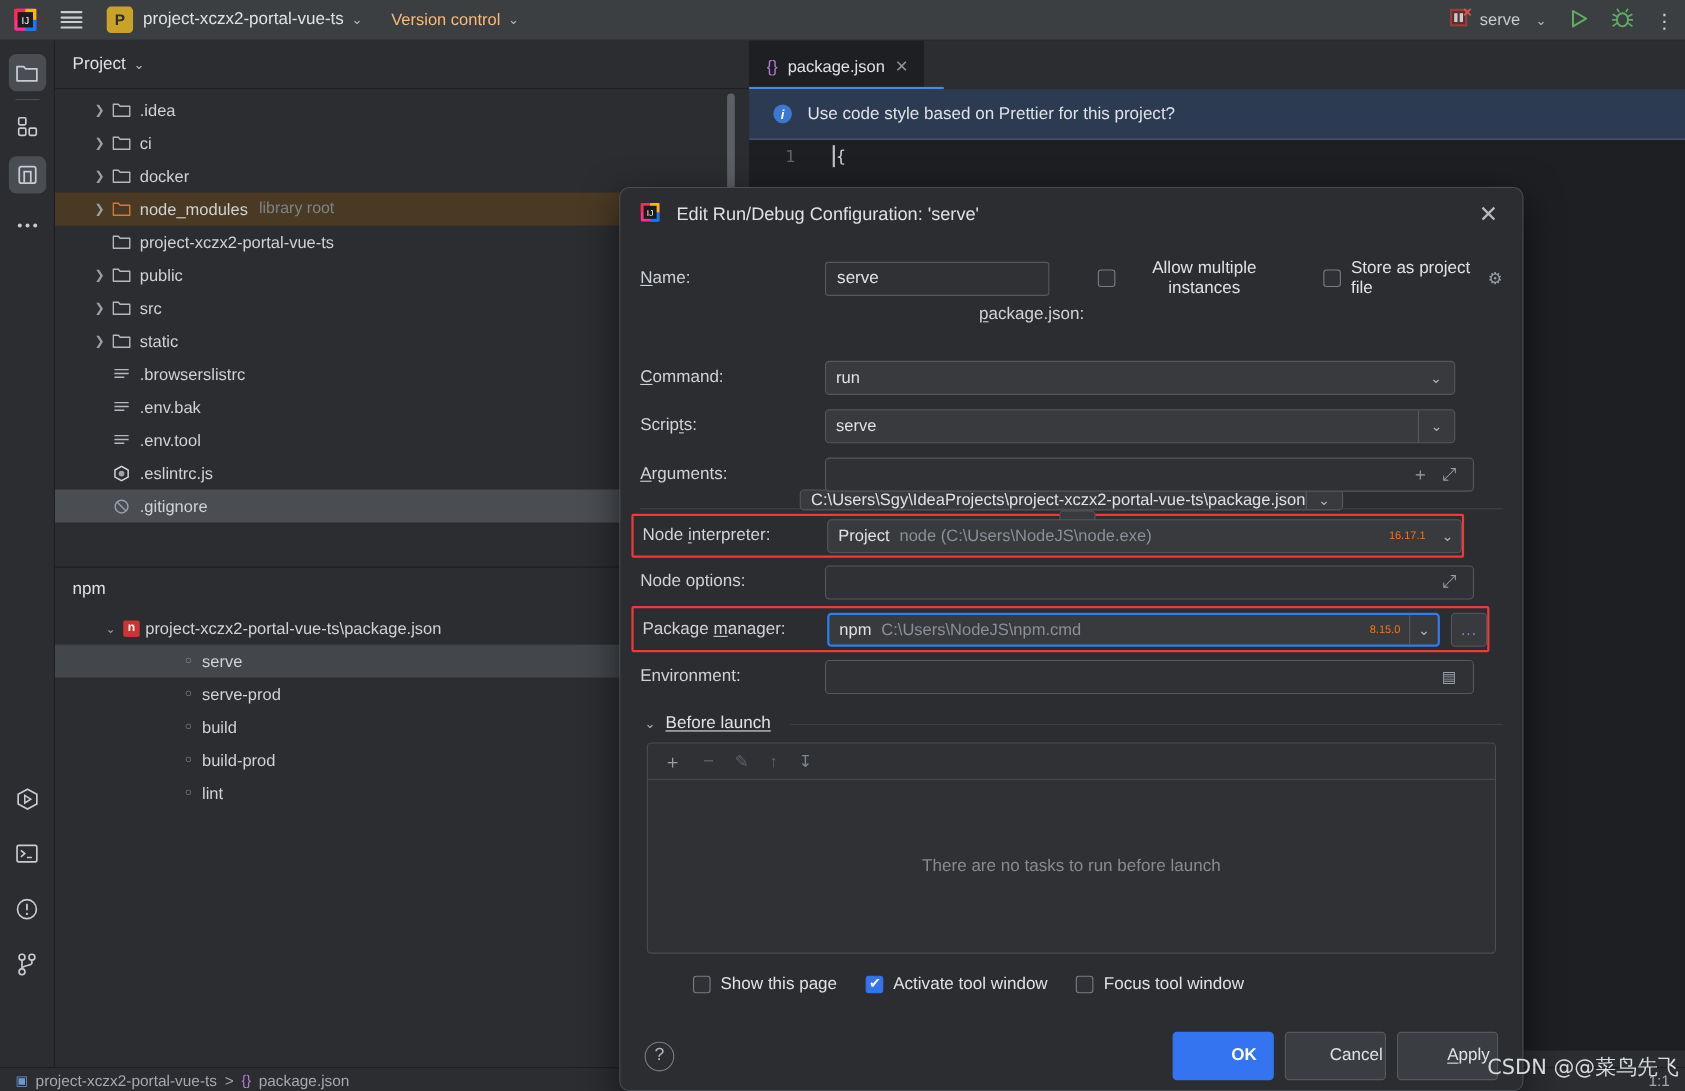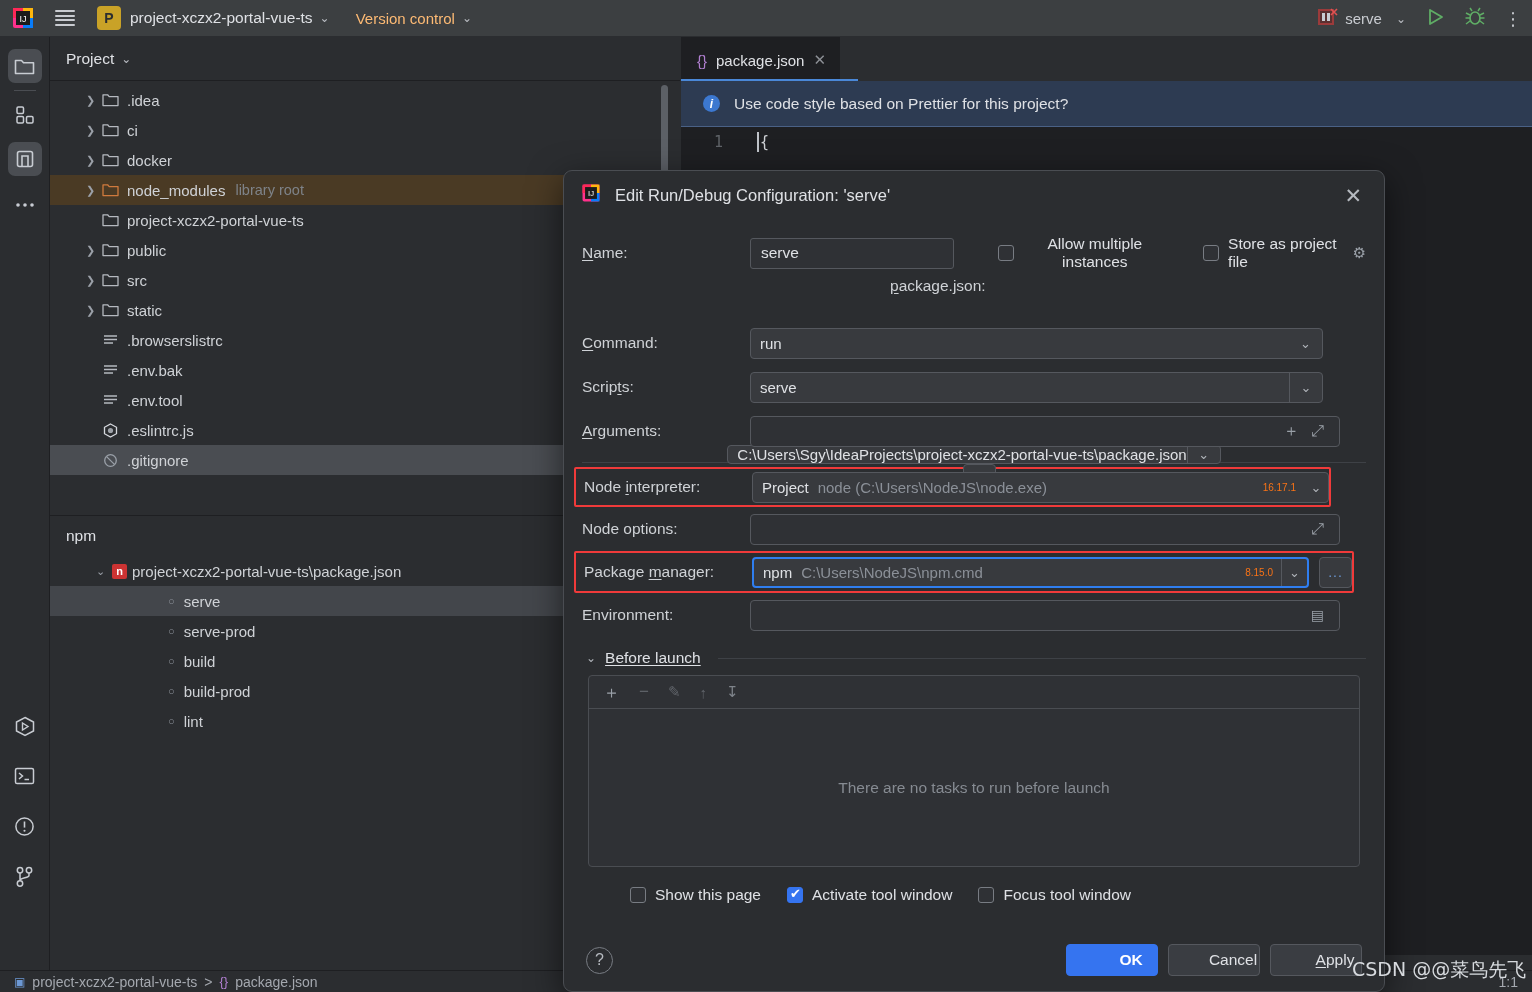--- a/index.html
+++ b/index.html
@@ -160,21 +160,21 @@
   .tasks-empty { height: 158px; display: flex; align-items: center; justify-content: center;
     color: #868b92; font-size: 15.5px; }
 
   .bottom-checks { display: flex; gap: 26px; padding: 19px 0 0 48px; }
   .dlg-footer { position: absolute; left: 0; bottom: 0; width: 100%; height: 62px;
     display: flex; align-items: center; padding: 0 22px; }
   .help-btn { width: 27px; height: 27px; border: 1px solid #787c83; border-radius: 50%;
     display: flex; align-items: center; justify-content: center; color: #b6bac0;
     font-size: 16px; }
   .btns { margin-left: auto; display: flex; gap: 10px; }
-  .btn { min-width: 92px; height: 32px; border-radius: 4px; display: flex;
+  .btn { min-width: 92px; height: 44px; border-radius: 4px; display: flex;
     align-items: center; justify-content: center; font-size: 15.5px;
     border: 1px solid #55585e; background: #3a3d42; color: #dfe1e5; padding-left: 38px; }
   .btn.primary { background: #3574f0; border-color: #3574f0; color: #fff; font-weight: bold; }
 
   .watermark { position: absolute; left: 1352px; top: 957px; font-size: 19px;
     color: #d7dade; white-space: nowrap; z-index: 60;
     font-family: "DejaVu Sans", sans-serif; }
 </style>
 </head>
 <body>

